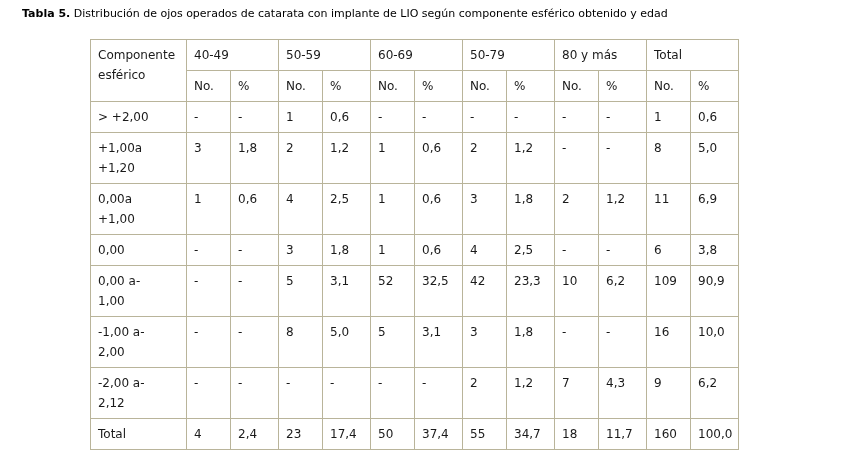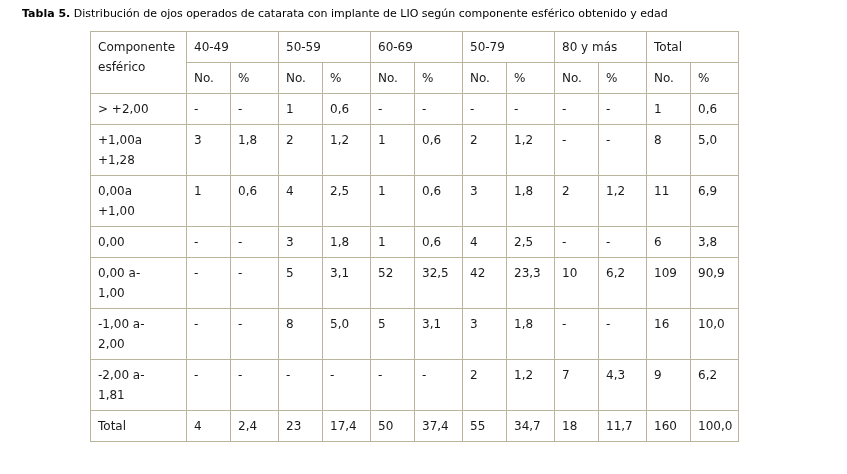--- a/index.html
+++ b/index.html
@@ -33,20 +33,21 @@
     position: absolute;
     left: 90px;
     top: 31px;
     width: 648px;
   }
   table.data-table {
     border-collapse: collapse;
     table-layout: fixed;
     width: 648px;
     font-size: 12px;
+    margin-top: 8px;
   }
   table.data-table td {
     border: 1px solid #b9b49a;
     padding: 5px 6px 5px 7px;
     vertical-align: top;
     line-height: 20px;
     height: 20px;
     background: #ffffff;
     color: #1a1a1a;
     font-size: 12px;
@@ -153,21 +154,21 @@
         <td class="num">1</td>
         <td class="num">0,6</td>
       </tr>
 
       <tr>
         <td class="row-label tall-1">
           <div class="lbl-inner">
             <span class="seg">+1,00</span>
             <span class="seg">a</span>
           </div>
-          <div>+1,28</div>
+          <div>+1,20</div>
         </td>
         <td class="num">3</td>
         <td class="num">1,8</td>
         <td class="num">2</td>
         <td class="num">1,2</td>
         <td class="num">1</td>
         <td class="num">0,6</td>
         <td class="num">2</td>
         <td class="num">1,2</td>
         <td class="num">-</td>
@@ -262,21 +263,21 @@
         <td class="num">16</td>
         <td class="num">10,0</td>
       </tr>
 
       <tr>
         <td class="row-label tall-1">
           <div class="lbl-inner">
             <span class="seg">-2,00  a</span>
             <span class="seg">-</span>
           </div>
-          <div>1,81</div>
+          <div>2,12</div>
         </td>
         <td class="num">-</td>
         <td class="num">-</td>
         <td class="num">-</td>
         <td class="num">-</td>
         <td class="num">-</td>
         <td class="num">-</td>
         <td class="num">2</td>
         <td class="num">1,2</td>
         <td class="num">7</td>

